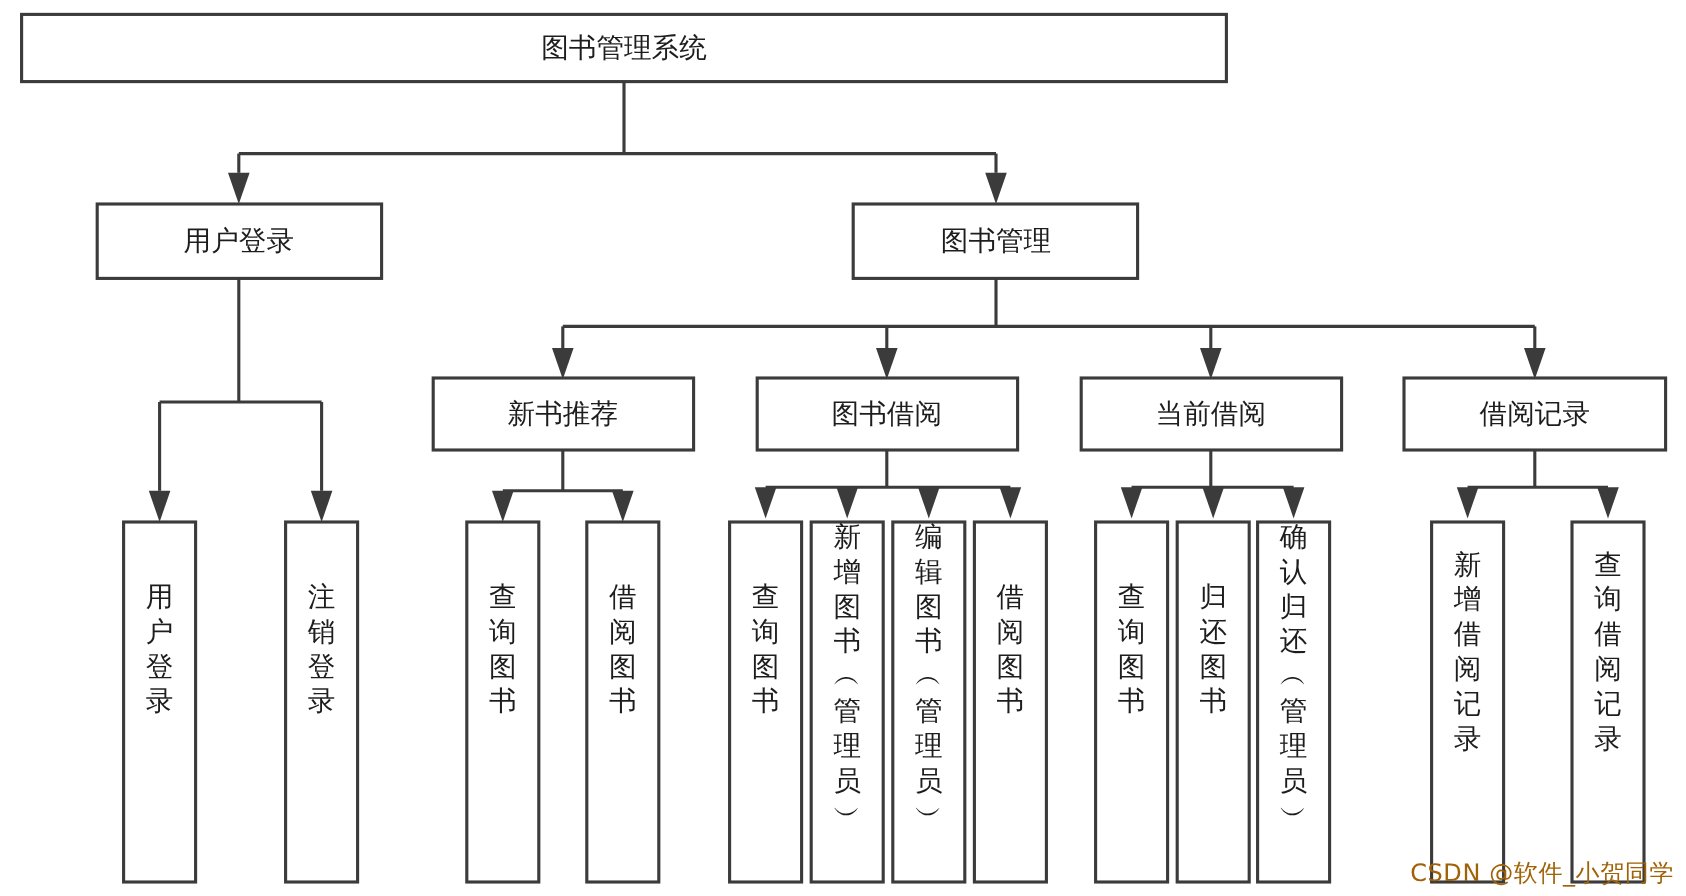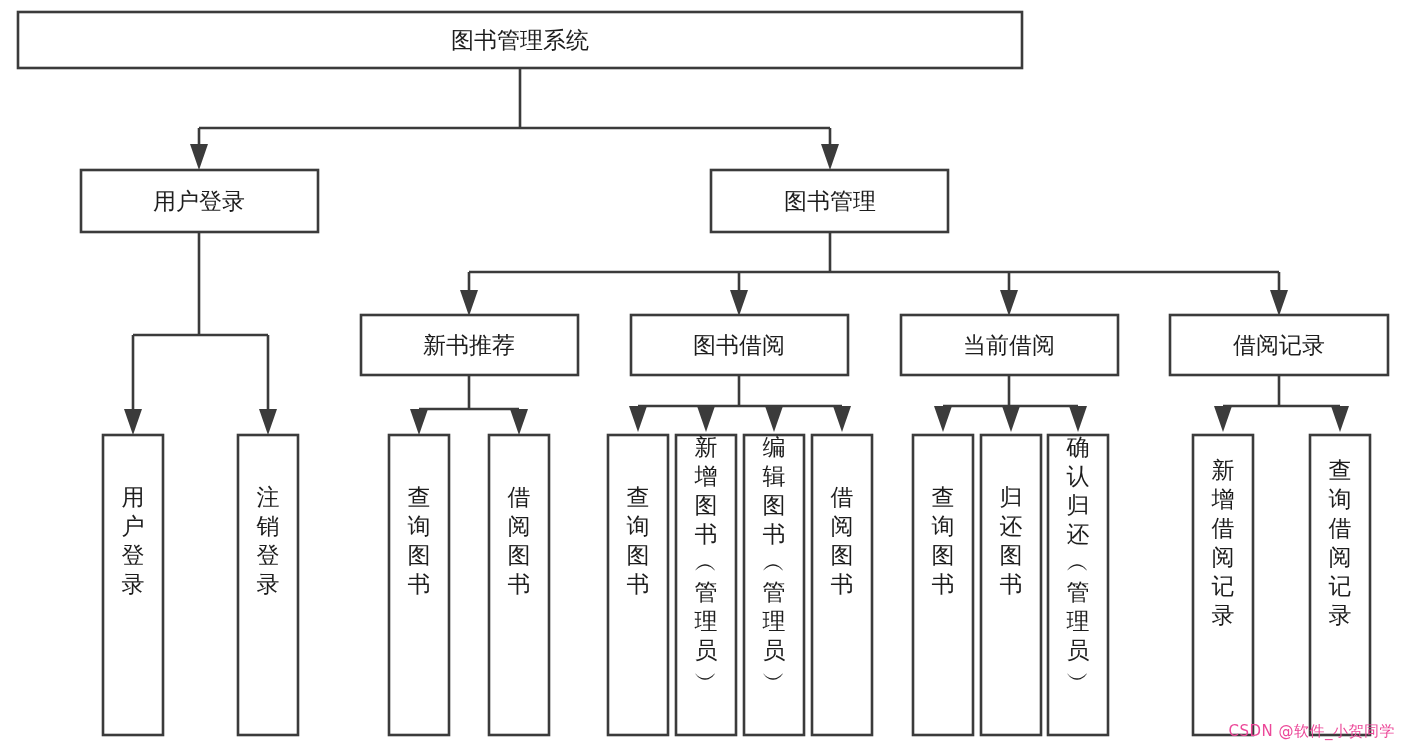--- a/index.html
+++ b/index.html
@@ -53,22 +53,22 @@
   }
   .arrow-head {
     fill: #3b3b3b;
     stroke: none;
   }
   .watermark {
     position: absolute;
     right: 10px;
     bottom: 6px;
     font-family: "DejaVu Sans", "Liberation Sans", sans-serif;
-    font-size: 15px;
-    color: #ec4899;
+    font-size: 20px;
+    color: #a16207;
     white-space: nowrap;
     letter-spacing: 0.5px;
     user-select: none;
   }
 </style>
 </head>
 <body>
 
 <div id="diagram-root">
 

